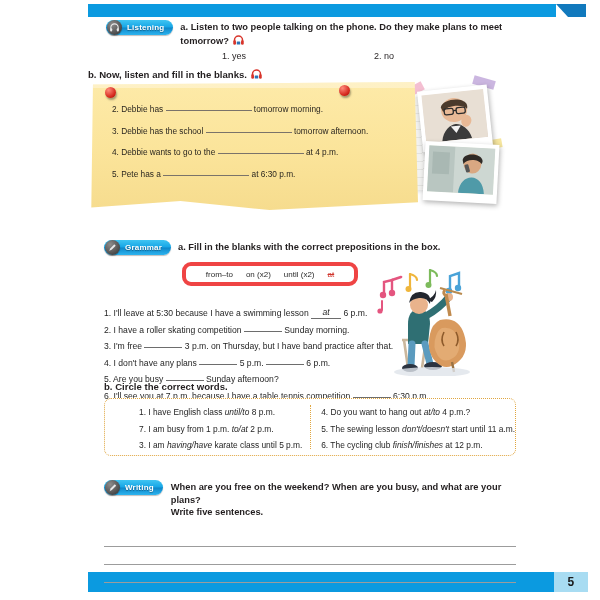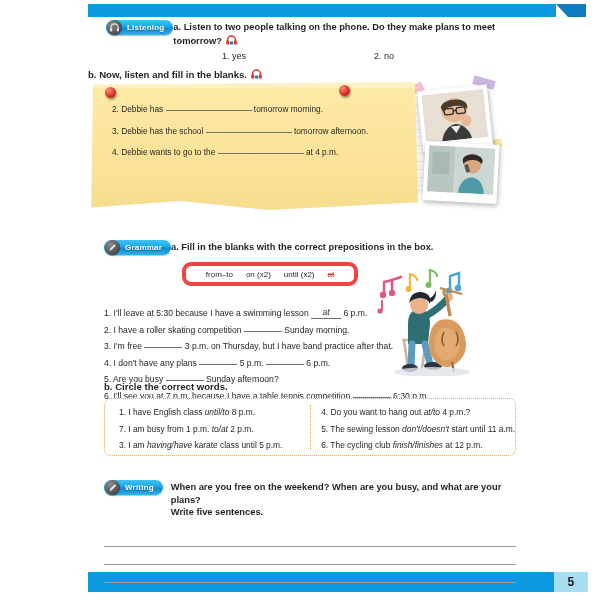--- a/index.html
+++ b/index.html
@@ -29,21 +29,21 @@
   .badge .bicon{width:15px;height:15px;border-radius:50%;
       background:radial-gradient(circle at 35% 30%,#8c8c8c,#4a4a4a 70%,#2c2c2c);
       margin-right:5px;display:flex;align-items:center;justify-content:center;
       box-shadow:0 1px 1px rgba(0,0,0,.35);flex:none;}
   .badge .bicon svg{display:block;}
   .badge .blabel{font-size:8px;font-weight:bold;color:#fff;letter-spacing:.2px;
       text-shadow:0 1px 1px rgba(0,0,0,.35);white-space:nowrap;}
 
   
   .sec-listen{position:absolute;left:106px;top:20px;width:420px;}
-  .row-a{display:flex;align-items:flex-start;}
+  .row-a{display:flex;align-items:flex-start;gap:7px;}
   .q-text{font-size:9.3px;font-weight:bold;line-height:12.5px;padding-top:1px;}
   .hp{display:inline-block;width:13px;height:11px;vertical-align:-2px;margin-left:3px;}
   .opts{display:flex;margin-top:4px;padding-left:116px;font-size:9px;}
   .opts .o1{width:152px;}
   .part-b{margin-top:7px;font-size:9.6px;font-weight:bold;padding-left:0;}
 
   
   .noteWrap{position:absolute;left:88px;top:82px;width:330px;height:128px;}
   .note{position:absolute;inset:0;background:linear-gradient(180deg,#fdeaa8 0%,#fbe49a 55%,#f6dc8e 100%);
       box-shadow:2px 3px 6px rgba(0,0,0,.22);
@@ -85,21 +85,21 @@
   .ans{display:inline-block;border-bottom:1px solid #6d6d6d;text-align:center;
       font-style:italic;vertical-align:1px;}
 
   
   .cello{position:absolute;left:370px;top:258px;width:130px;height:118px;}
 
   
   .sec-circ{position:absolute;left:104px;top:381px;width:412px;}
   .ctitle{font-size:9.6px;font-weight:bold;}
   .cbox{margin-top:6px;height:56px;border:1.6px dotted #e0a640;border-radius:7px;
-      display:flex;position:relative;background:#fff;}
+      display:flex;position:relative;background:#fff;padding-left:20px;}
   .cdiv{position:absolute;left:50%;top:6px;bottom:6px;border-left:1.6px dotted #e0a640;}
   .ccol{flex:1;padding:8px 0 0 14px;}
   .cline{font-size:8.4px;line-height:11px;margin-bottom:5.5px;color:#1f1f1f;white-space:nowrap;}
 
   
   .sec-write{position:absolute;left:104px;top:480px;width:412px;}
   .wrow{display:flex;align-items:flex-start;}
   .wtext{font-size:9.3px;font-weight:bold;line-height:12.5px;padding-top:1px;margin-left:8px;}
   .wlines{margin-top:10px;}
   .wline{height:17px;border-bottom:1px solid #9c9c9c;}
@@ -195,20 +195,25 @@
       </div>
       <div class="nline">
         <span>3. Debbie has the school</span>
         <span class="blank" style="width:86px;"></span>
         <span>tomorrow afternoon.</span>
       </div>
       <div class="nline">
         <span>4. Debbie wants to go to the</span>
         <span class="blank" style="width:86px;"></span>
         <span>at 4 p.m.</span>
+      </div>
+      <div class="nline">
+        <span>5. Pete has a</span>
+        <span class="blank" style="width:86px;"></span>
+        <span>at 6:30 p.m.</span>
       </div>
     </div>
   </div>
 
   <div class="sec-gram">
     <div class="row-a">
       <div class="badge">
         <span class="bicon">
           <svg width="11" height="11" viewBox="0 0 24 24">
             <path d="M5 19l2-5 9-9 3 3-9 9z" fill="#e8e8e8"></path>

